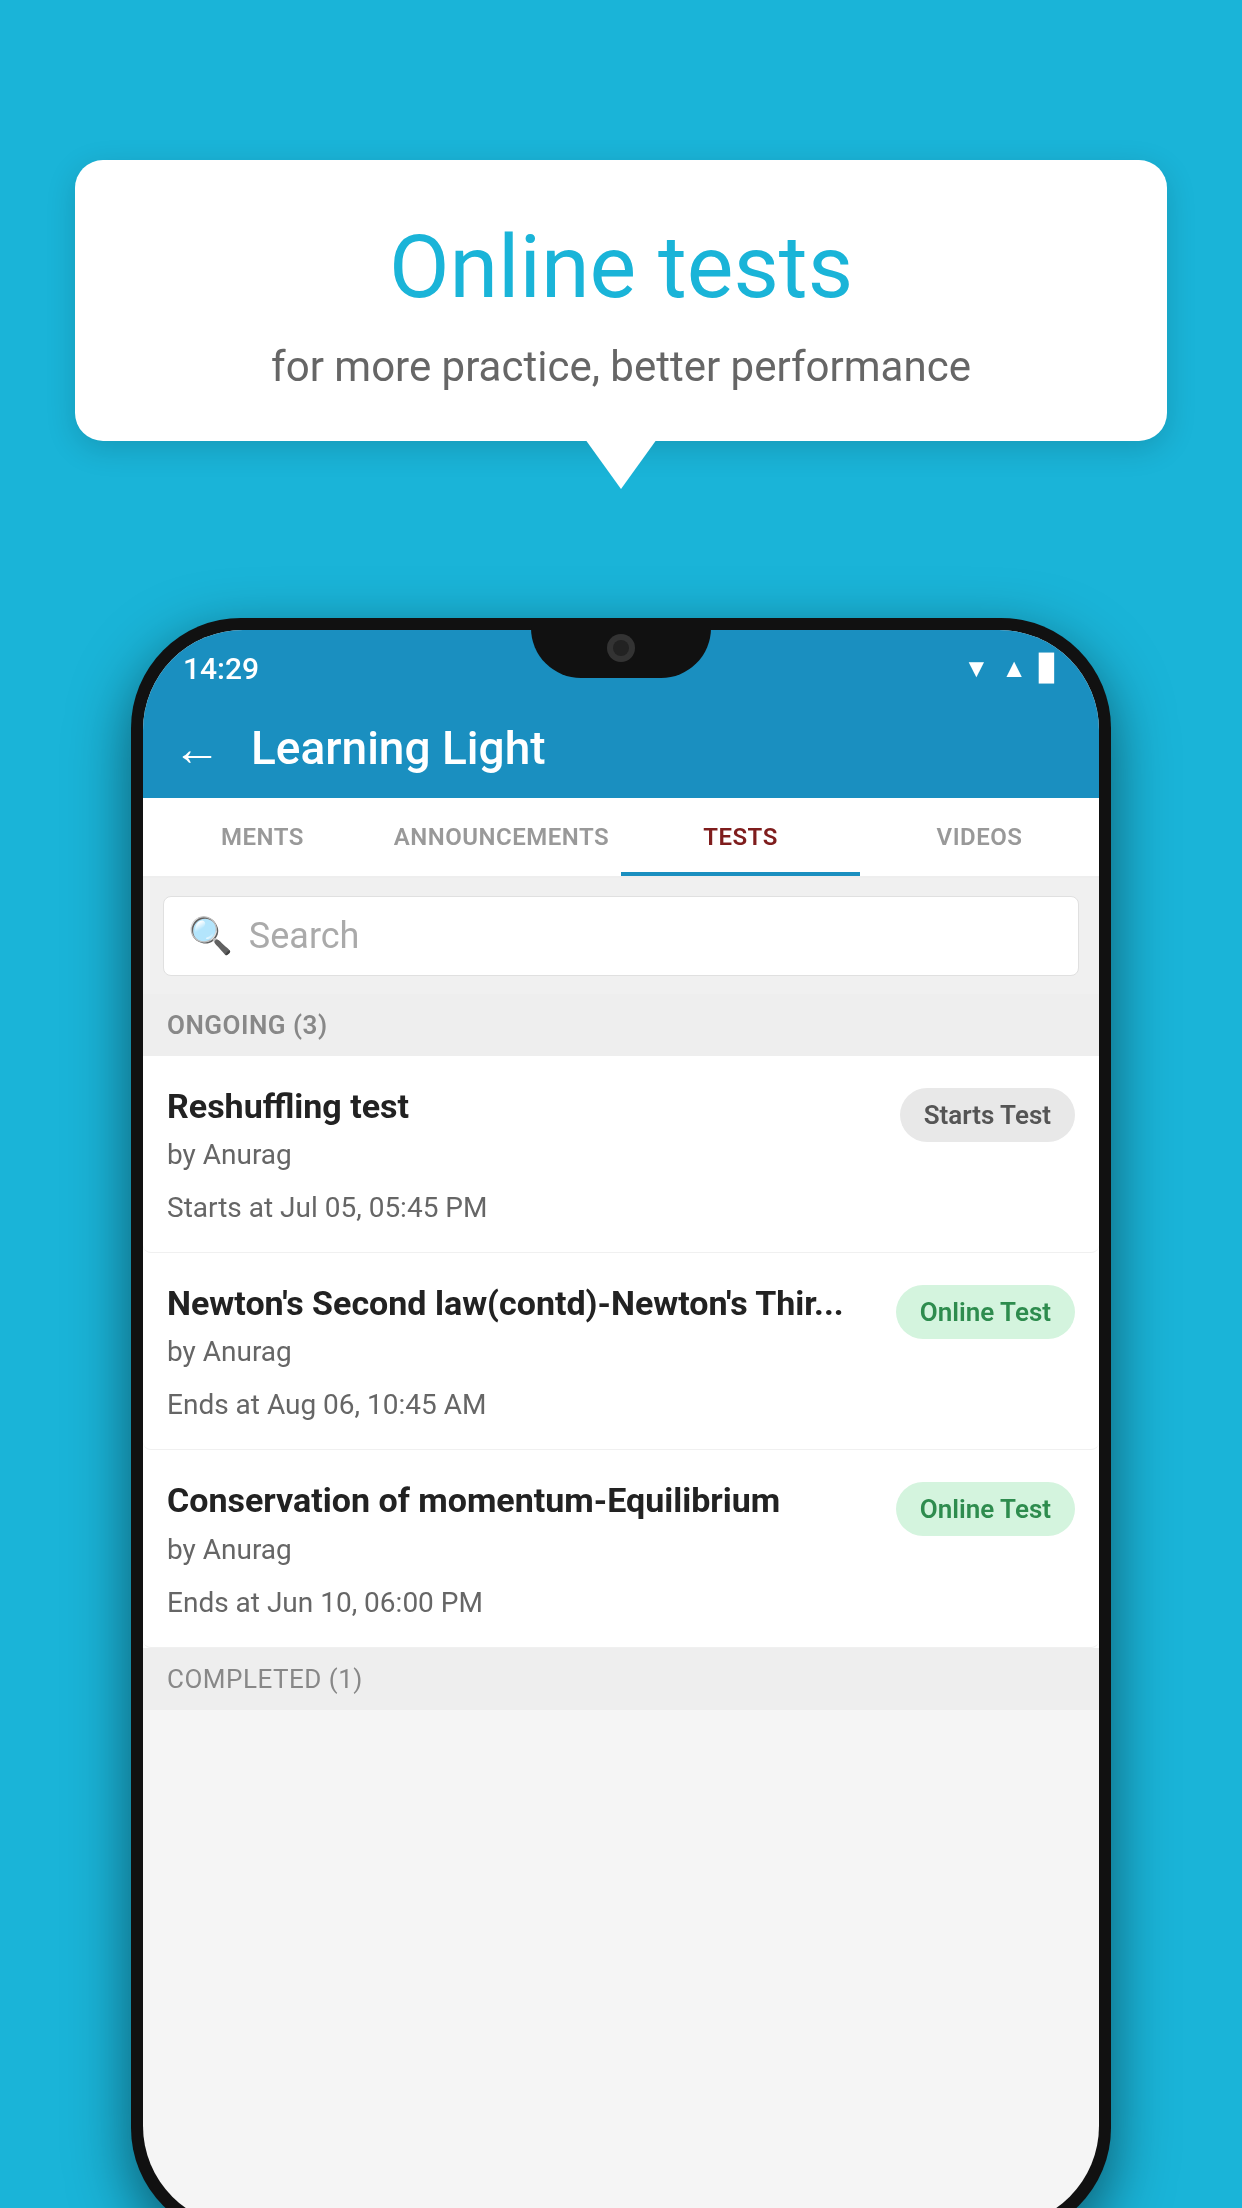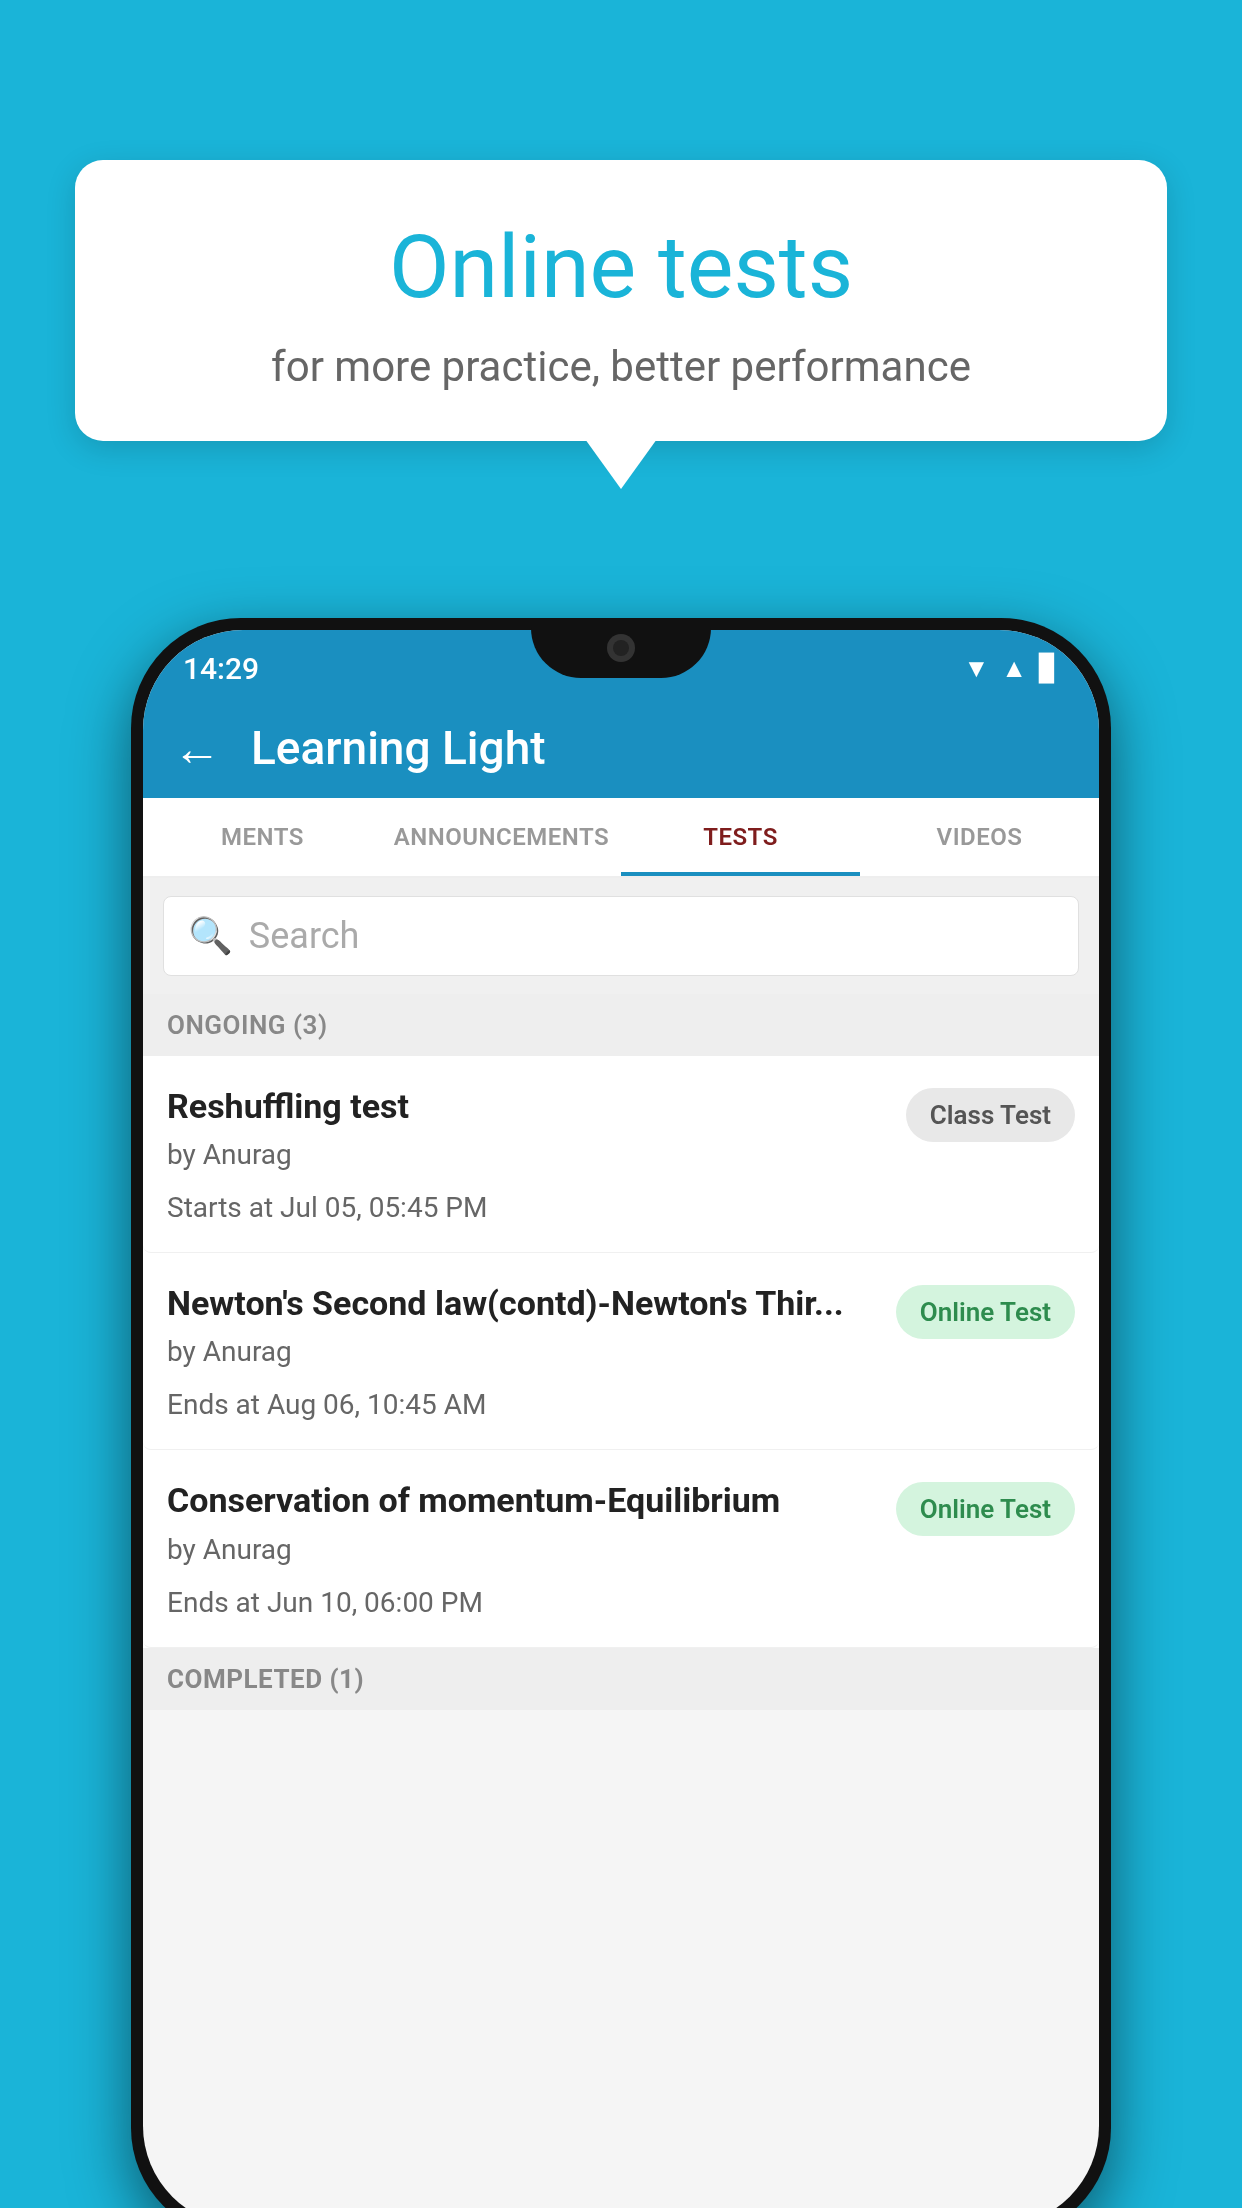--- a/index.html
+++ b/index.html
@@ -279,21 +279,21 @@
 
     
     .completed-header {
       background: #eeeeee;
       padding: 16px 24px;
     }
 
     .completed-label {
       font-size: 26px;
       color: #888888;
-      font-weight: 700;
+      font-weight: 400;
       letter-spacing: 0.5px;
       text-transform: uppercase;
     }
 
     
     .camera {
       position: absolute;
       top: 50%;
       left: 50%;
       transform: translate(-50%, -50%);
@@ -371,21 +371,21 @@
     </div>
 
     <div class="test-list">
 
       <div class="test-item">
         <div class="test-info">
           <div class="test-name">Reshuffling test</div>
           <div class="test-author">by Anurag</div>
           <div class="test-time">Starts at  Jul 05, 05:45 PM</div>
         </div>
-        <div class="test-badge badge-class">Class Test</div>
+        <div class="test-badge badge-class">Starts Test</div>
       </div>
 
       <div class="test-item">
         <div class="test-info">
           <div class="test-name">Newton's Second law(contd)-Newton's Thir...</div>
           <div class="test-author">by Anurag</div>
           <div class="test-time">Ends at  Aug 06, 10:45 AM</div>
         </div>
         <div class="test-badge badge-online">Online Test</div>
       </div>

